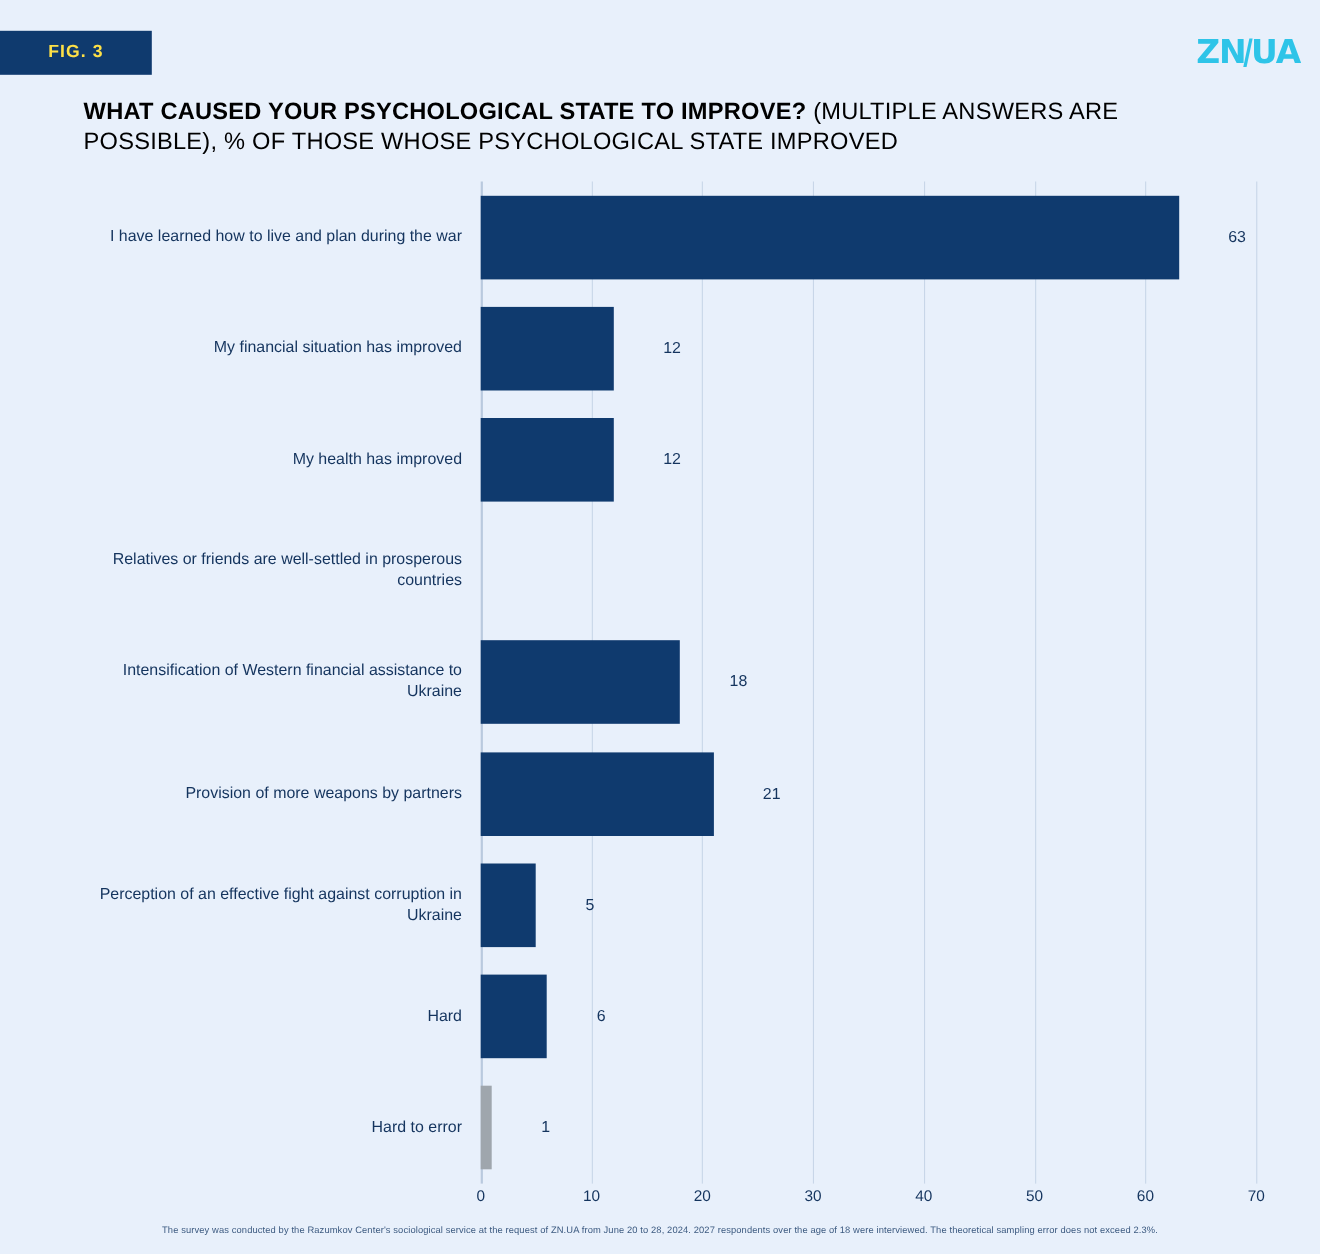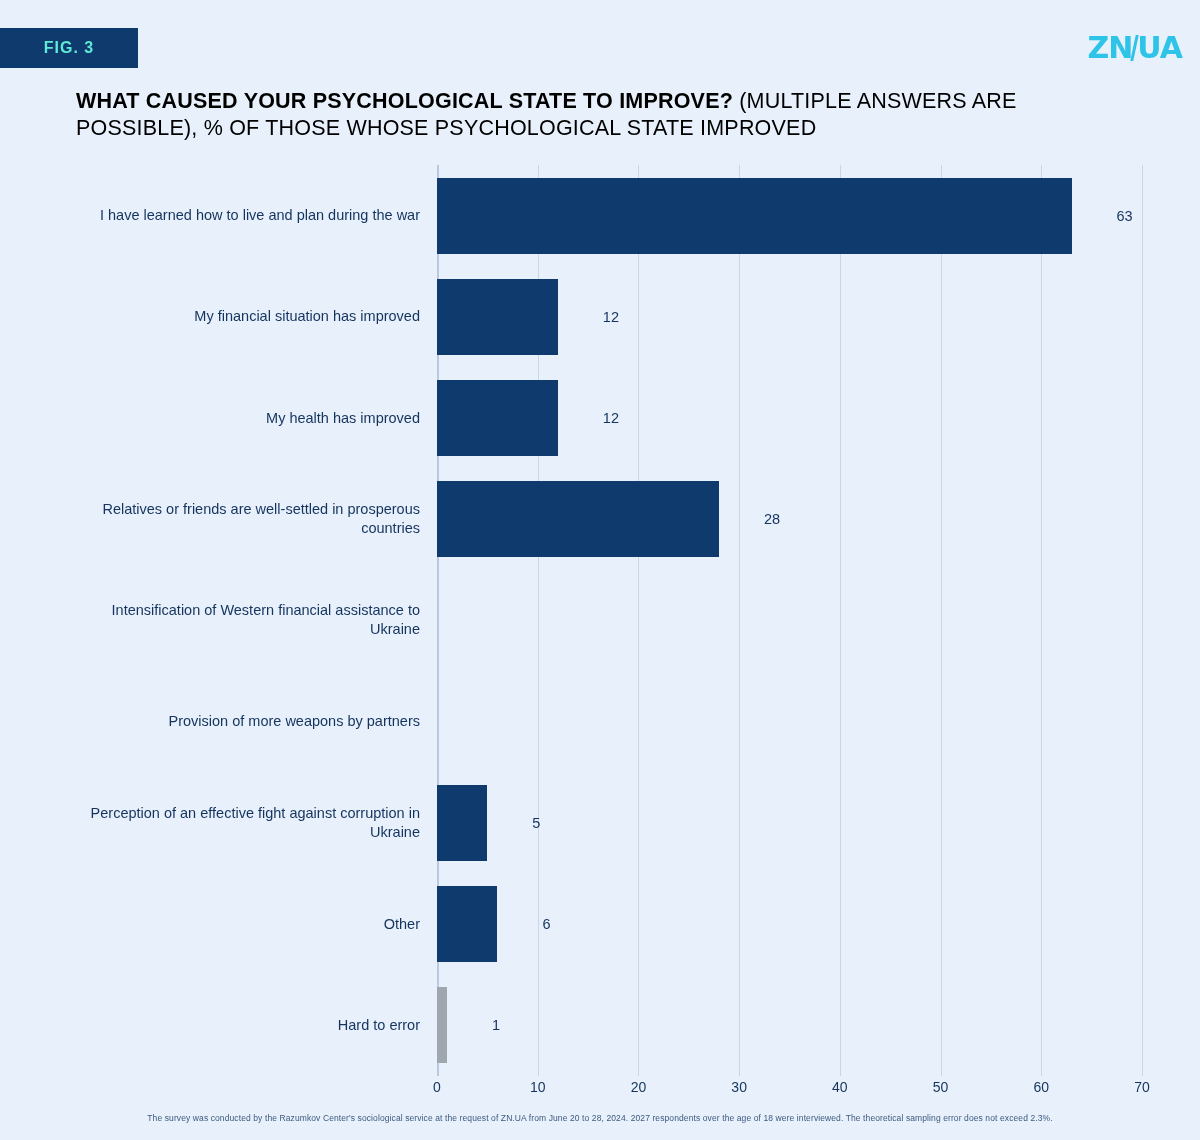--- a/index.html
+++ b/index.html
@@ -17,21 +17,21 @@
   }
 
   
   .fig-tag {
     position: absolute;
     left: 0;
     top: 28px;
     width: 138px;
     height: 40px;
     background: #0f3a6e;
-    color: #5eead4;
+    color: #fde047;
     font-size: 16px;
     font-weight: bold;
     letter-spacing: 1px;
     display: flex;
     align-items: center;
     justify-content: center;
   }
 
   .logo {
     position: absolute;
@@ -207,23 +207,27 @@
           <div class="bar-value">63</div>
         </div>
         <div class="row" style="top: 101.222px; height: 101.222px;">
           <div class="bar" style="width: 120.857px; background: rgb(15, 58, 110);"></div>
           <div class="bar-value">12</div>
         </div>
         <div class="row" style="top: 202.444px; height: 101.222px;">
           <div class="bar" style="width: 120.857px; background: rgb(15, 58, 110);"></div>
           <div class="bar-value">12</div>
         </div>
-        <div class="row" style="top: 303.667px; height: 101.222px;">
-          <div class="bar" style="width: 282px; background: rgb(15, 58, 110);"></div>
-          <div class="bar-value">28</div>
+        <div class="row" style="top: 404.889px; height: 101.222px;">
+          <div class="bar" style="width: 181.286px; background: rgb(15, 58, 110);"></div>
+          <div class="bar-value">18</div>
+        </div>
+        <div class="row" style="top: 506.111px; height: 101.222px;">
+          <div class="bar" style="width: 211.5px; background: rgb(15, 58, 110);"></div>
+          <div class="bar-value">21</div>
         </div>
         <div class="row" style="top: 607.333px; height: 101.222px;">
           <div class="bar" style="width: 50.3571px; background: rgb(15, 58, 110);"></div>
           <div class="bar-value">5</div>
         </div>
         <div class="row" style="top: 708.556px; height: 101.222px;">
           <div class="bar" style="width: 60.4286px; background: rgb(15, 58, 110);"></div>
           <div class="bar-value">6</div>
         </div>
         <div class="row" style="top: 809.778px; height: 101.222px;">
@@ -233,21 +237,21 @@
       </div>
   </div>
   <div id="cat-labels">
       <div class="cat-wrap" style="top: 165px; height: 101.222px;">I have learned how to live and plan during the war</div>
       <div class="cat-wrap" style="top: 266.222px; height: 101.222px;">My financial situation has improved</div>
       <div class="cat-wrap" style="top: 367.444px; height: 101.222px;">My health has improved</div>
       <div class="cat-wrap" style="top: 468.667px; height: 101.222px;">Relatives or friends are well-settled in prosperous countries</div>
       <div class="cat-wrap" style="top: 569.889px; height: 101.222px;">Intensification of Western financial assistance to Ukraine</div>
       <div class="cat-wrap" style="top: 671.111px; height: 101.222px;">Provision of more weapons by partners</div>
       <div class="cat-wrap" style="top: 772.333px; height: 101.222px;">Perception of an effective fight against corruption in Ukraine</div>
-      <div class="cat-wrap" style="top: 873.556px; height: 101.222px;">Other</div>
+      <div class="cat-wrap" style="top: 873.556px; height: 101.222px;">Hard</div>
       <div class="cat-wrap" style="top: 974.778px; height: 101.222px;">Hard to error</div>
     </div>
   <div class="xaxis" id="xaxis">
       <div class="xtick" style="left: 0px;">0</div>
       <div class="xtick" style="left: 100.714px;">10</div>
       <div class="xtick" style="left: 201.429px;">20</div>
       <div class="xtick" style="left: 302.143px;">30</div>
       <div class="xtick" style="left: 402.857px;">40</div>
       <div class="xtick" style="left: 503.571px;">50</div>
       <div class="xtick" style="left: 604.286px;">60</div>

